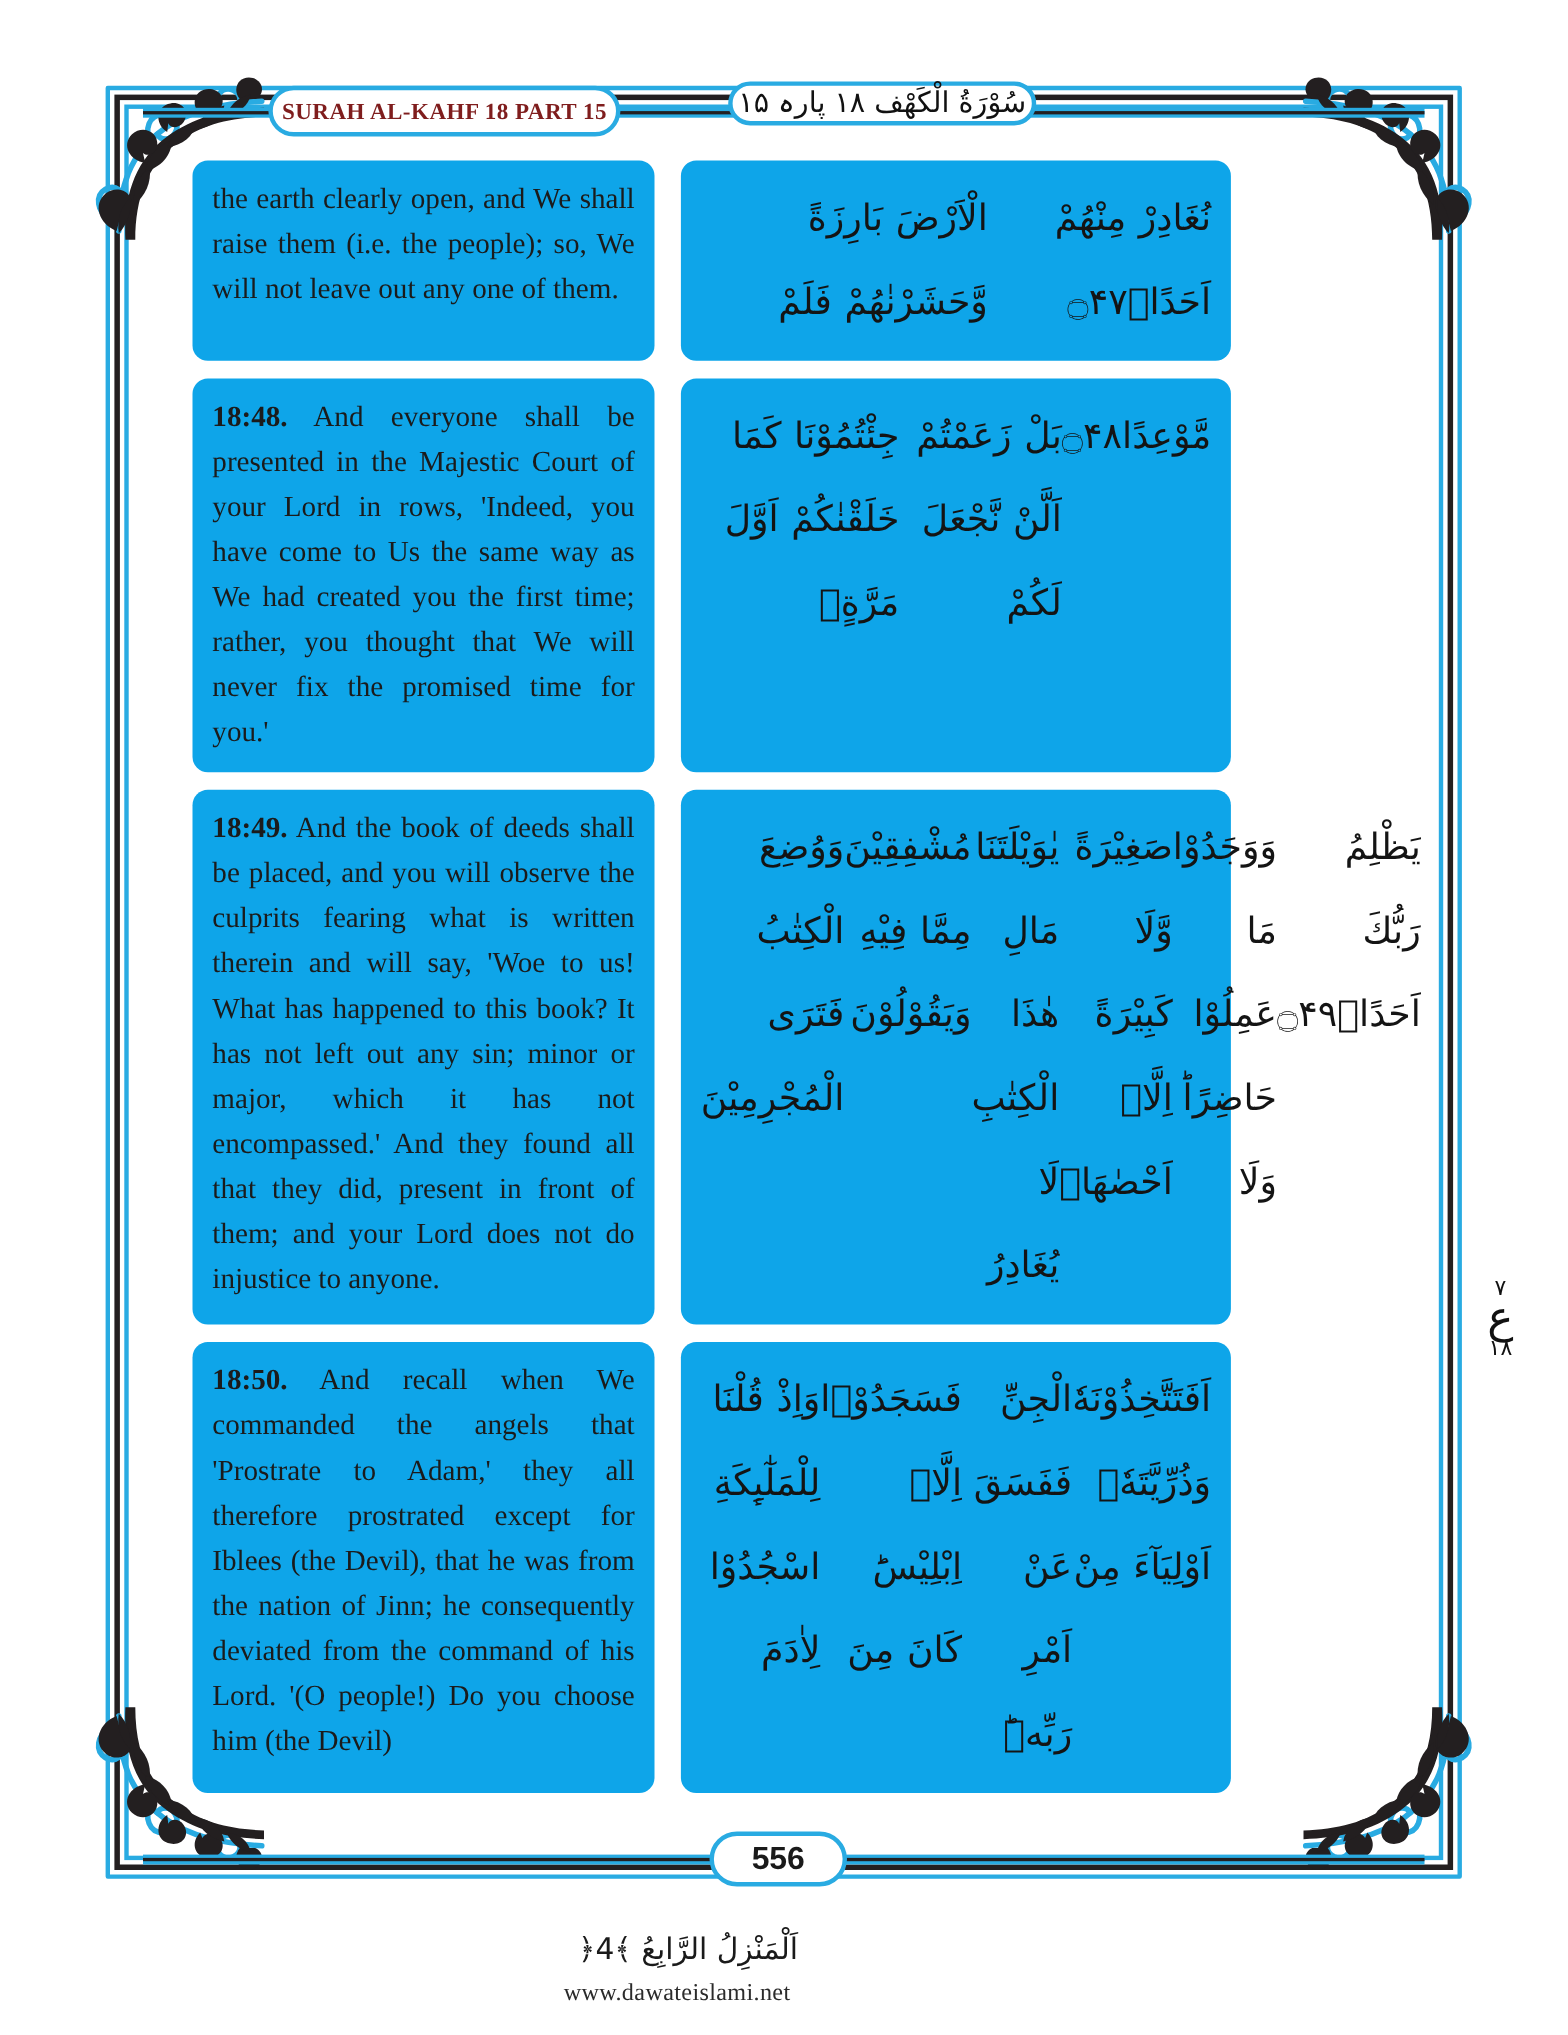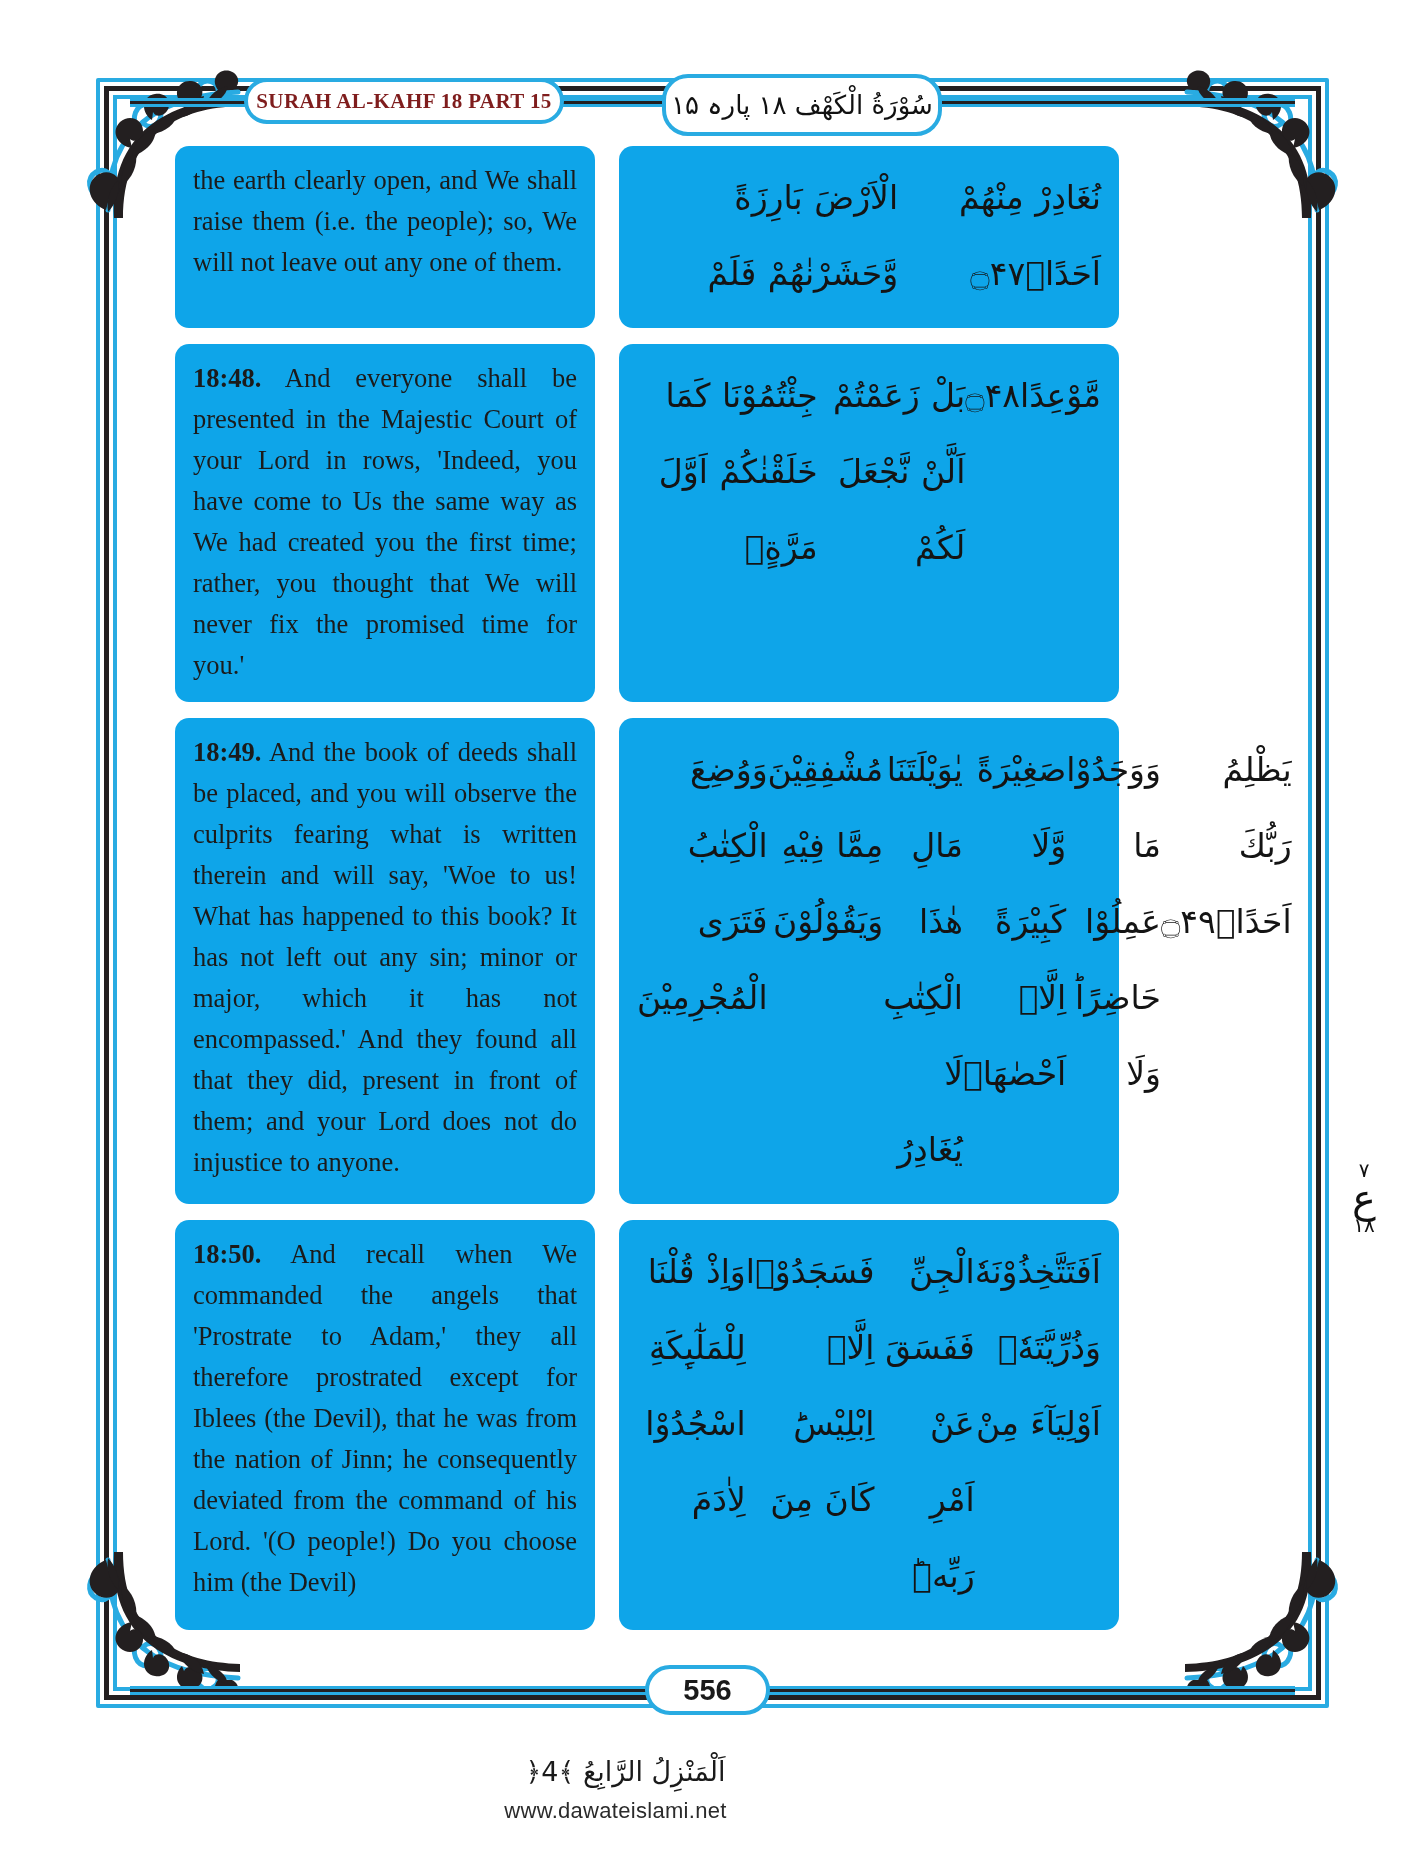--- a/index.html
+++ b/index.html
@@ -85,21 +85,21 @@
   .pill-left .txt {
     font-family: "Liberation Serif", serif;
     font-weight: bold;
     font-size: 21px;
     letter-spacing: 0.4px;
     color: #7f1d1d;
     white-space: nowrap;
   }
   .pill-right {
     left: 662px; top: 74px;
-    width: 280px; height: 62px;
+    width: 280px; height: 40px;
   }
   .pill-right .txt {
     font-family: "DejaVu Sans", sans-serif;
     font-size: 26px;
     color: #111;
     direction: rtl;
     white-space: nowrap;
     line-height: 1;
   }
 
@@ -139,21 +139,21 @@
     font-size: 27px;
     color: #1a1a1a;
     direction: rtl;
     padding-left: 36px;
   }
   .site {
     position: absolute;
     left: 0; top: 1798px;
     width: 1231px;
     text-align: center;
-    font-family: Liberation Sans, sans-serif;
+    font-family: Liberation Serif, serif;
     font-size: 22px;
     color: #2b2b2b;
     letter-spacing: 0.3px;
   }
 
   
   .content {
     position: absolute;
     left: 175px; top: 146px;
     width: 1075px;

